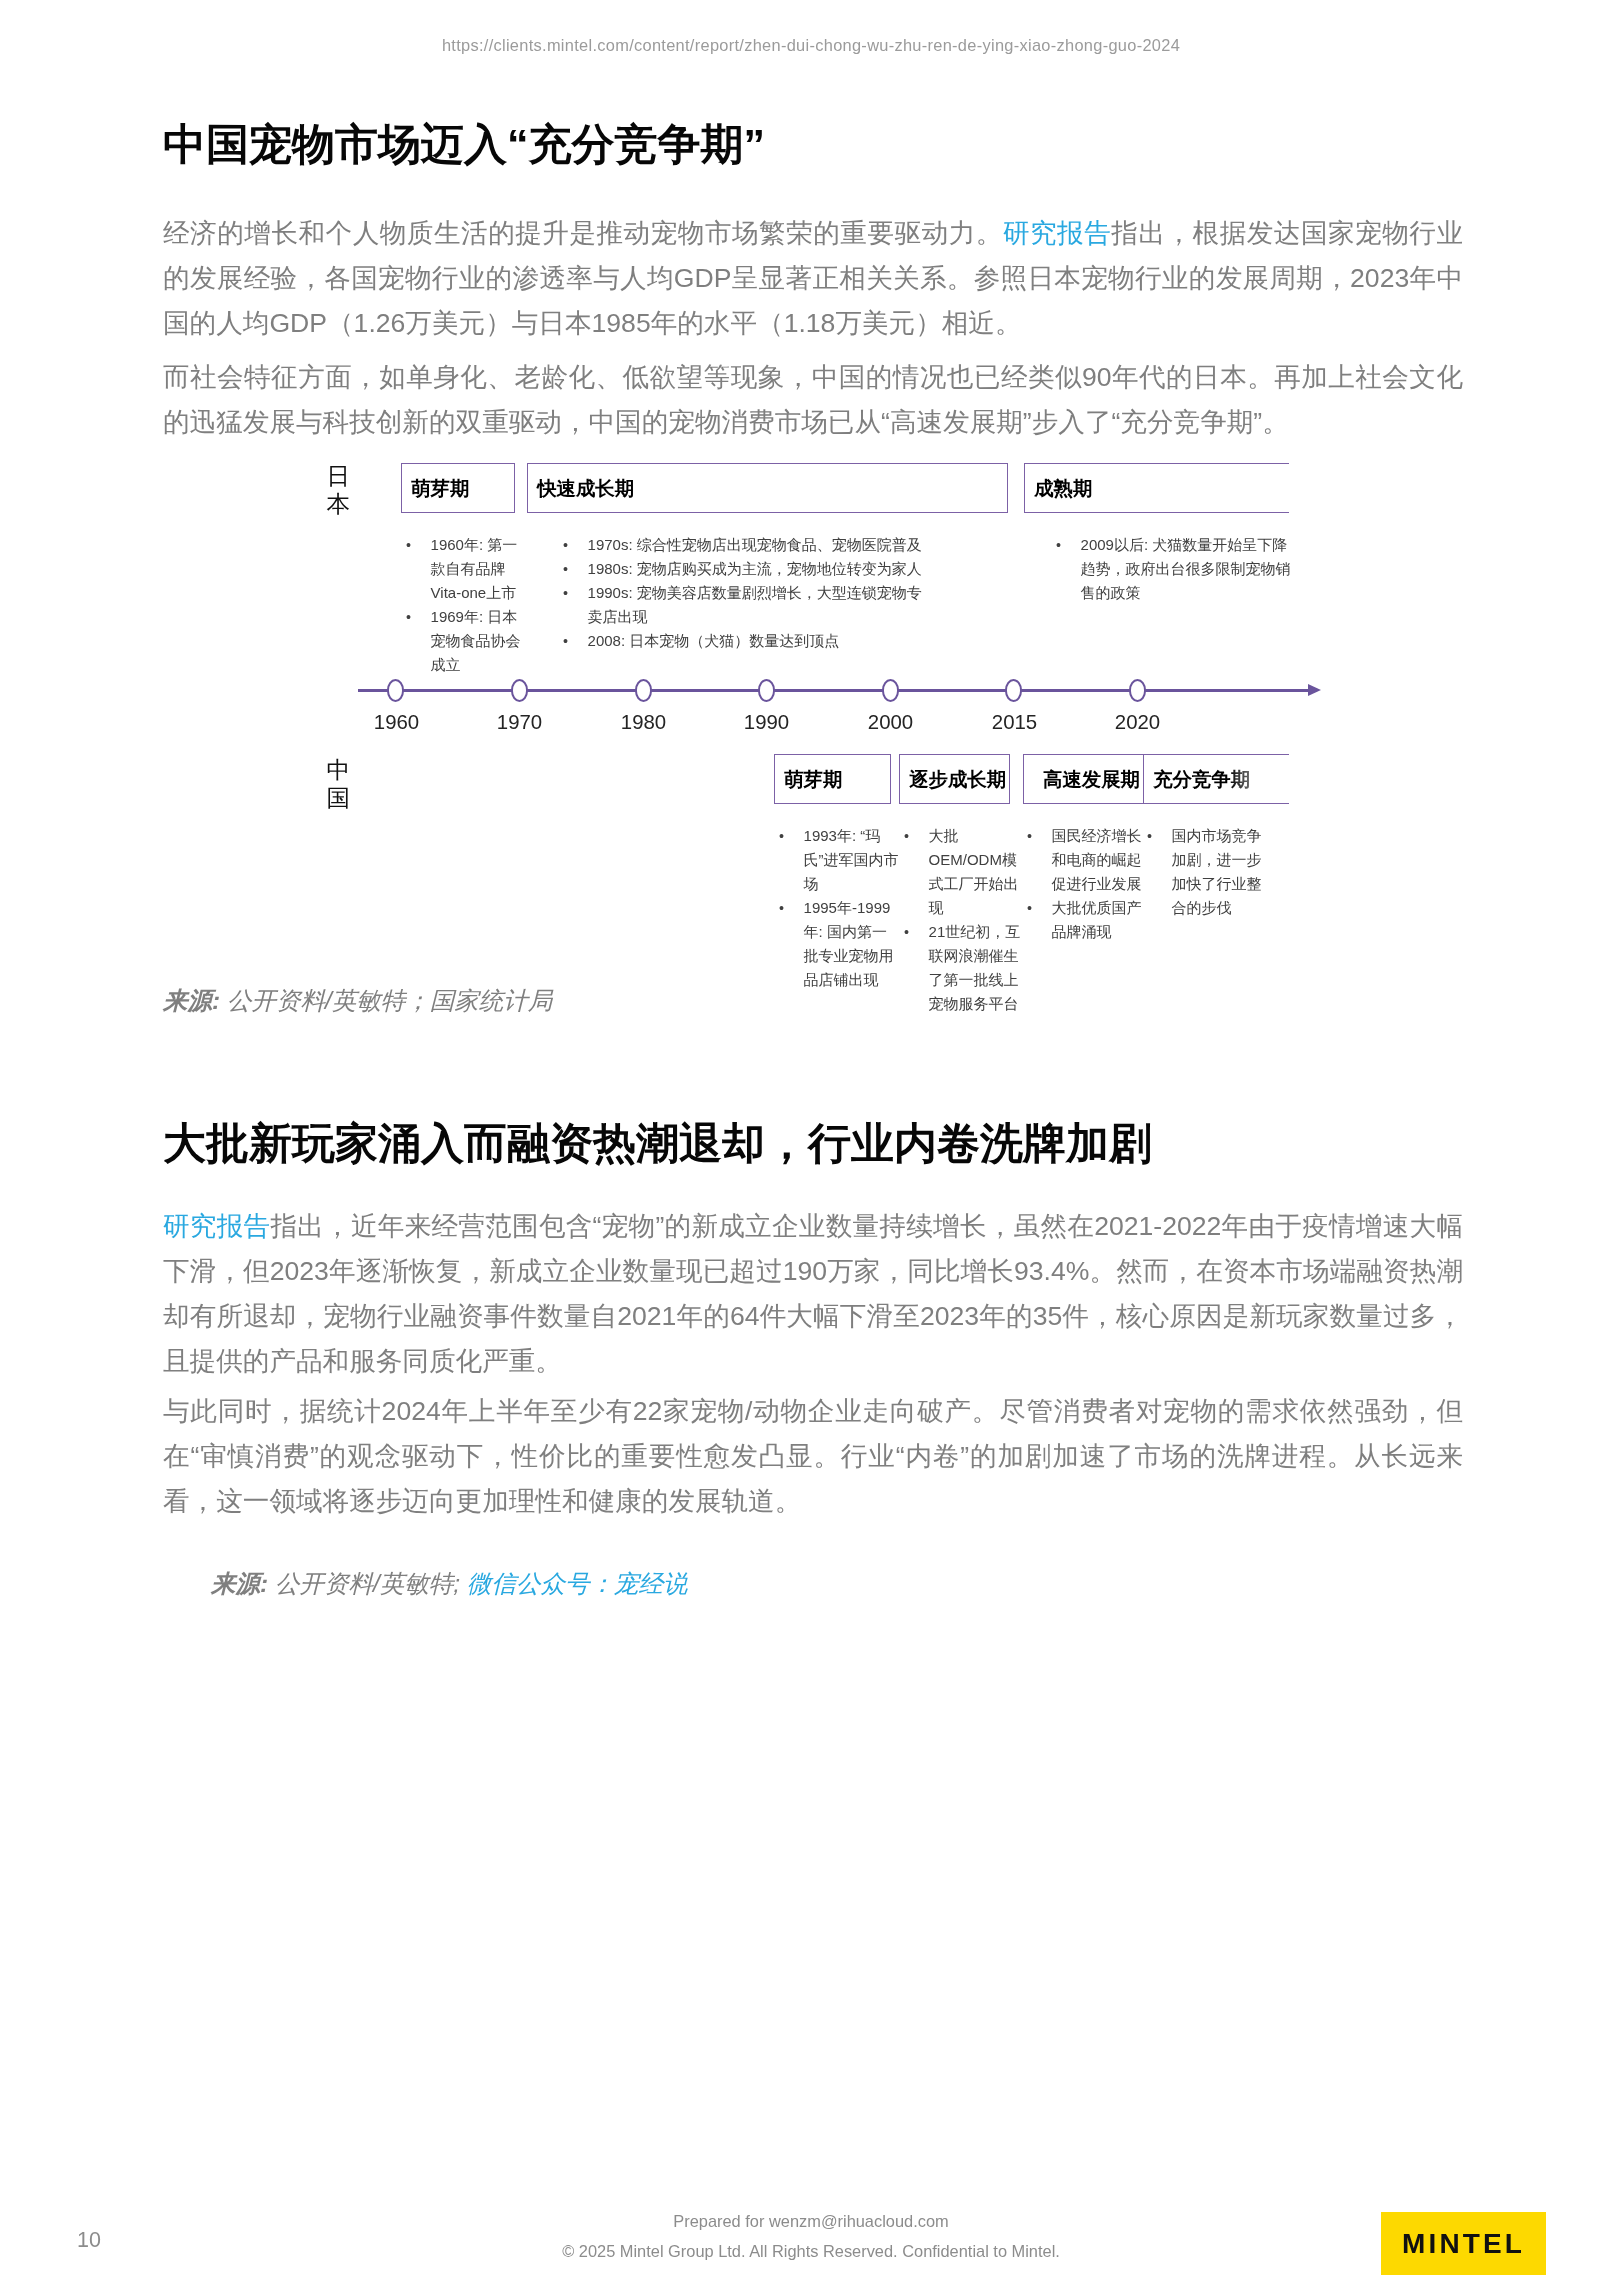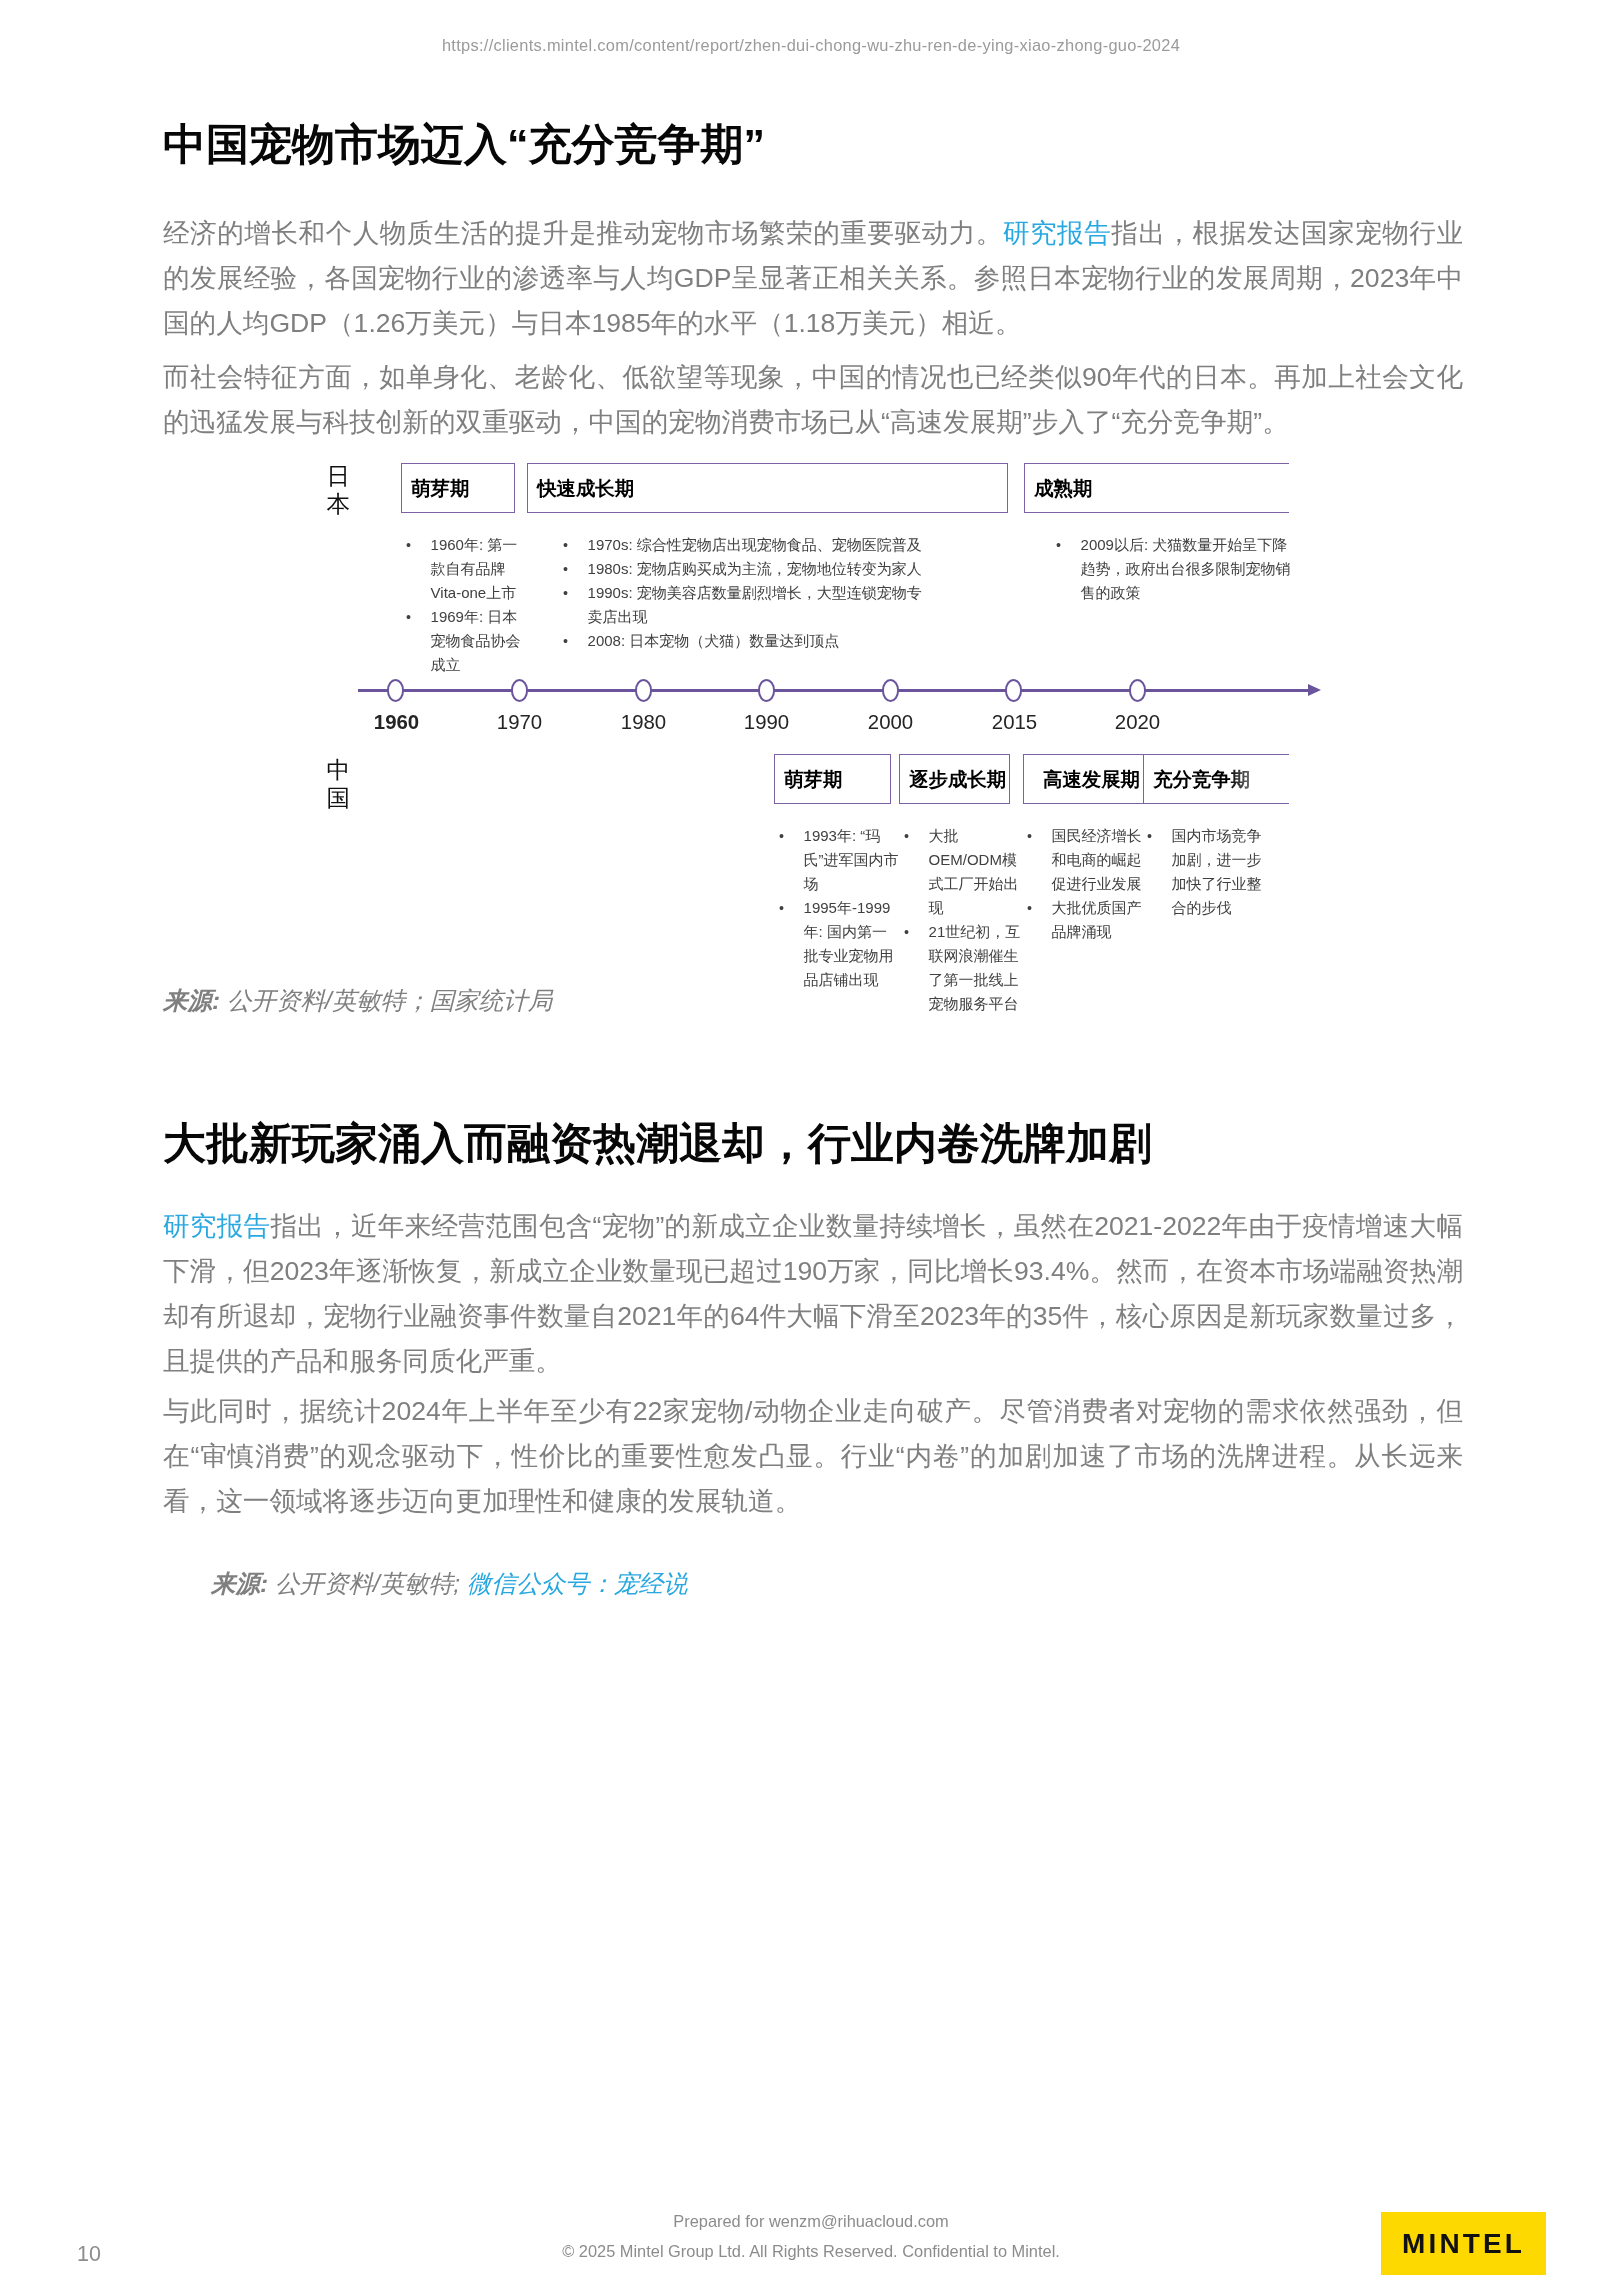--- a/index.html
+++ b/index.html
@@ -137,21 +137,21 @@
     <div class="abs axis-line" style="left:358px;top:234px;width:954px;"></div>
     <div class="abs axis-arrow" style="left:1308px;top:229px;"></div>
     <div class="abs node" style="left:387px;top:224px;"></div>
     <div class="abs node" style="left:511px;top:224px;"></div>
     <div class="abs node" style="left:635px;top:224px;"></div>
     <div class="abs node" style="left:758px;top:224px;"></div>
     <div class="abs node" style="left:882px;top:224px;"></div>
     <div class="abs node" style="left:1005px;top:224px;"></div>
     <div class="abs node" style="left:1129px;top:224px;"></div>
 
-    <div class="abs year" style="left:353px;top:256px;font-weight:bold;">1960</div>
+    <div class="abs year" style="left:353px;top:256px;">1960</div>
     <div class="abs year" style="left:476px;top:256px;">1970</div>
     <div class="abs year" style="left:600px;top:256px;">1980</div>
     <div class="abs year" style="left:723px;top:256px;">1990</div>
     <div class="abs year" style="left:847px;top:256px;">2000</div>
     <div class="abs year" style="left:971px;top:256px;">2015</div>
     <div class="abs year" style="left:1094px;top:256px;">2020</div>
 
     <div class="abs vlabel" style="left:325px;top:301px;">中国</div>
 
     <div class="phase-box" style="left:774px;top:299px;width:106px;">萌芽期</div>
@@ -206,21 +206,21 @@
   <div class="abs body-par" style="top:1204px;">
     <a class="link">研究报告</a><span>指出，近年来经营范围包含“宠物”的新成立企业数量持续增长，虽然在2021-2022年由于疫情增速大幅下滑，但2023年逐渐恢复，新成立企业数量现已超过190万家，同比增长93.4%。然而，在资本市场端融资热潮却有所退却，宠物行业融资事件数量自2021年的64件大幅下滑至2023年的35件，核心原因是新玩家数量过多，且提供的产品和服务同质化严重。</span>
   </div>
 
   <div class="abs body-par" style="top:1389px;">与此同时，据统计2024年上半年至少有22家宠物/动物企业走向破产。尽管消费者对宠物的需求依然强劲，但在“审慎消费”的观念驱动下，性价比的重要性愈发凸显。行业“内卷”的加剧加速了市场的洗牌进程。从长远来看，这一领域将逐步迈向更加理性和健康的发展轨道。</div>
 
   <div class="abs source" style="top:1567px;margin-left:48px;">
     <span class="src-label">来源:</span><span> 公开资料/英敏特; </span><a class="link" style="font-style:italic;">微信公众号：宠经说</a>
   </div>
 
-  <div class="abs pageno" style="left:77px;top:2228px;margin-top:14px;">10</div>
+  <div class="abs pageno" style="left:77px;top:2228px;">10</div>
   <div class="abs footer-txt" style="top:2212px;">Prepared for wenzm@rihuacloud.com</div>
   <div class="abs footer-txt" style="top:2242px;">© 2025 Mintel Group Ltd. All Rights Reserved. Confidential to Mintel.</div>
   <div class="abs logo">
     <span class="logo-txt">MINTEL</span>
   </div>
 
 </div>
 
 
 </body></html>

